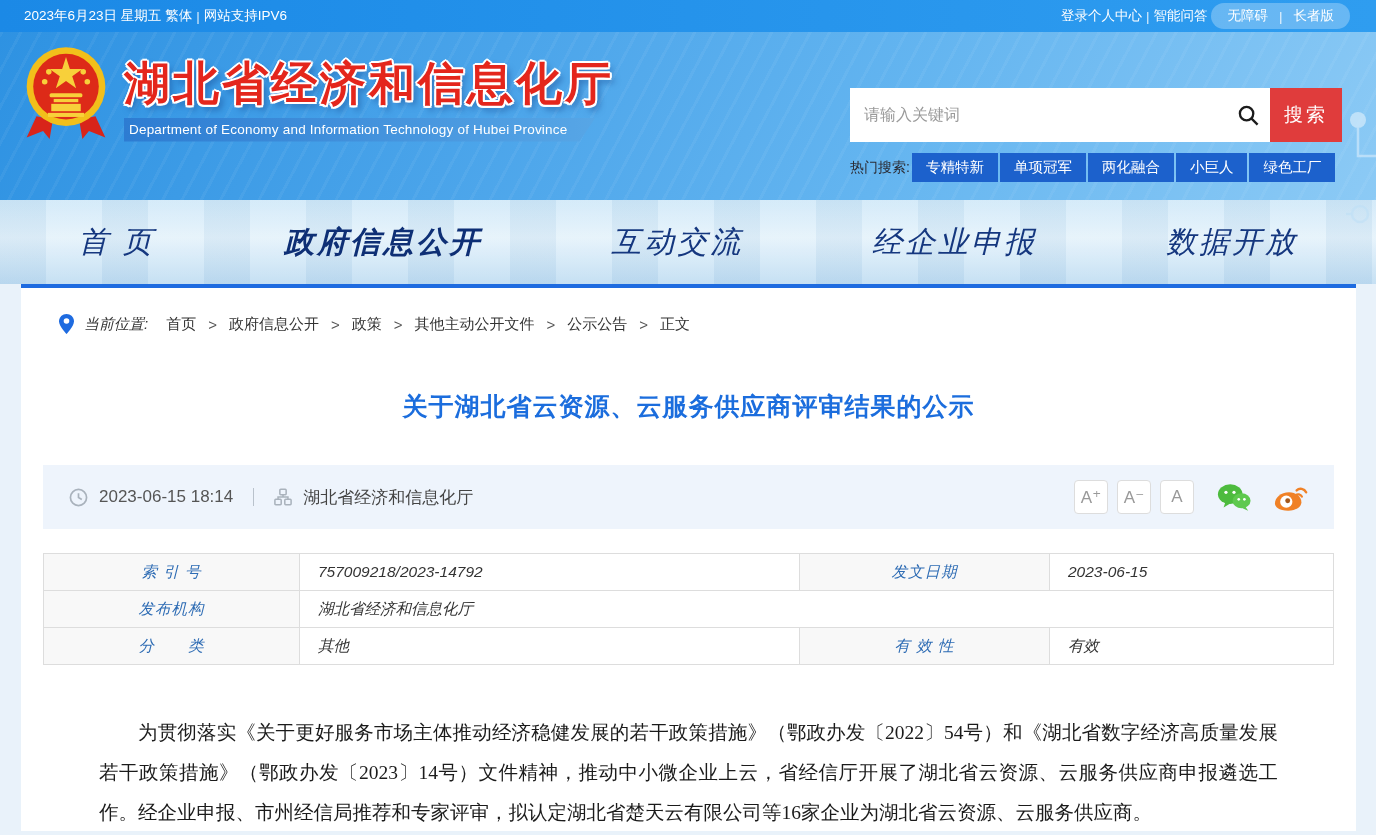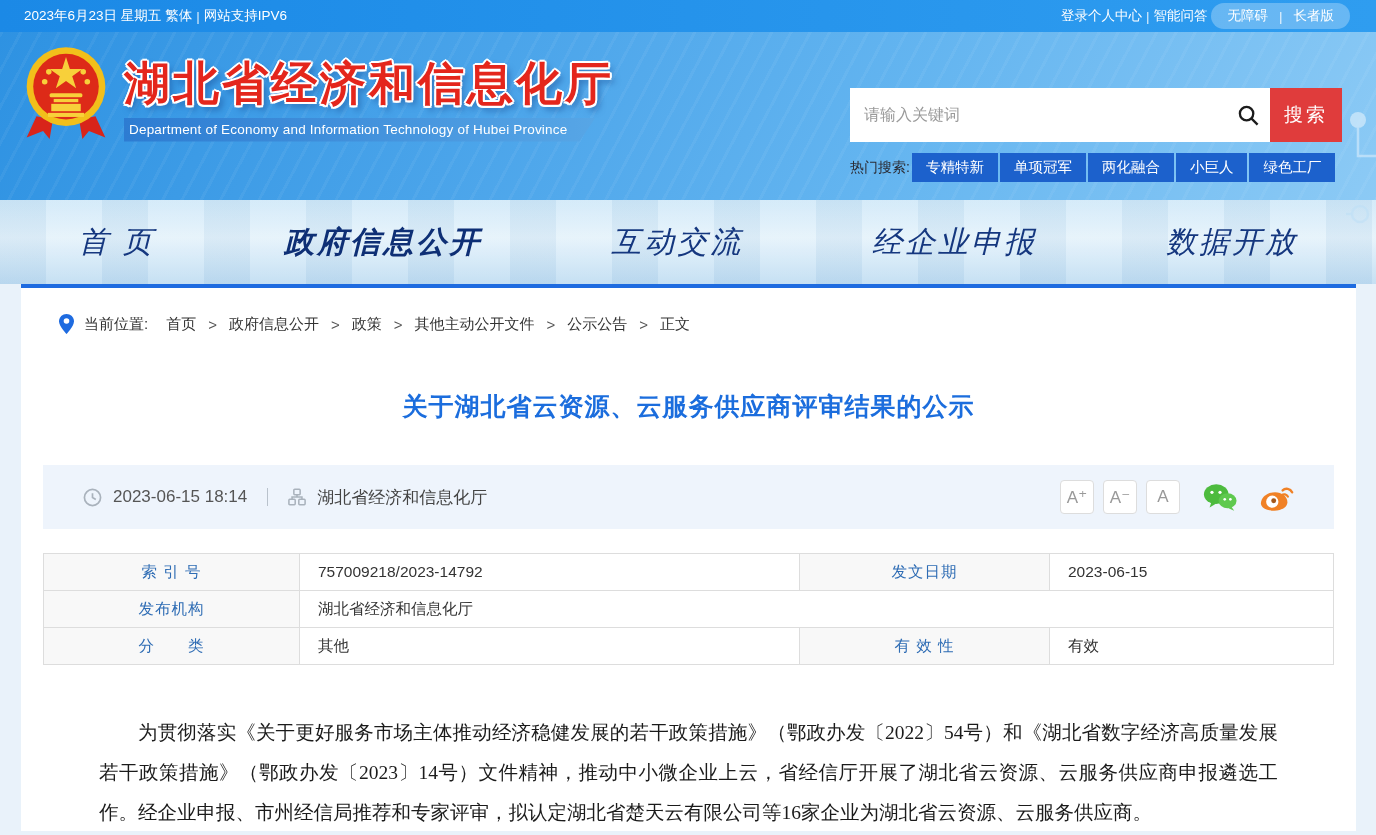--- a/index.html
+++ b/index.html
@@ -55,41 +55,41 @@
       linear-gradient(180deg,#cfe8f8 0%,#e4f2fb 45%,#bedcf2 100%); font-style: italic; }
   .nav-item { font-size:30px; color:#15377f; letter-spacing:3px; cursor:pointer; }
   .nav-item.active { font-weight:bold; color:#0e2f75; }
 
   .divider-line { margin:0 20px 0 21px; height:4px; background:#1e6be0; }
 
   
   .content { margin:0 20px 0 21px; background:#fff; height:543px; }
   .breadcrumb { display:flex; align-items:center; padding:26px 0 0 38px; font-size:15px; color:#333; }
   .breadcrumb .pin { margin-right:10px; }
-  .breadcrumb .bc-label { margin-right:18px; }
+  .breadcrumb .bc-label { margin-right:18px;font-style:italic; }
   .breadcrumb .bc-item { cursor:pointer; }
   .breadcrumb .bc-sep { margin:0 12px; color:#555; }
 
   .article-title { text-align:center; color:#1b6ddd; font-size:25px; font-weight:600;
     margin-top:56px; letter-spacing:1px; }
 
   .meta-bar { margin:42px 22px 0; height:64px; background:#eef4fc; display:flex;
-    align-items:center; padding:0 40px; }
+    align-items:center; padding:0 26px; }
   .meta-left { display:flex; align-items:center; flex:1; font-size:17px; color:#555; }
   .meta-left .txt { margin-left:11px; }
   .meta-vsep { width:1px; height:18px; background:#b9c2cc; margin:0 20px; }
   .meta-src { color:#444; margin-left:11px; }
   .meta-right { display:flex; align-items:center; gap:9px; }
   .font-btn { width:34px; height:34px; background:#fff; border:1px solid #ddd; border-radius:4px;
     color:#999; font-size:17px; display:flex; align-items:center; justify-content:center;
     cursor:pointer; font-family:inherit; }
   .share { margin-left:14px; cursor:pointer; display:flex; }
 
   .info-table { width:calc(100% - 44px); margin:24px 22px 0; border-collapse:collapse;
-    table-layout:fixed; font-size:15.5px; }
+    table-layout:fixed; font-size:15.5px;font-style:italic; }
   .info-table td { border:1px solid #ddd; height:37px; }
   .info-table td.lbl { background:#f8f8f8; color:#2e6cb4; text-align:center; letter-spacing:1px; }
   .info-table td.val { color:#333; padding-left:18px; }
 
   .body-para { margin:48px 78px 0; font-family:"Liberation Serif","DejaVu Serif",serif;
     font-size:19.5px; color:#1b1b1b; line-height:2.05; text-indent:2em; text-align:justify; }
 </style>
 </head>
 <body>
 

